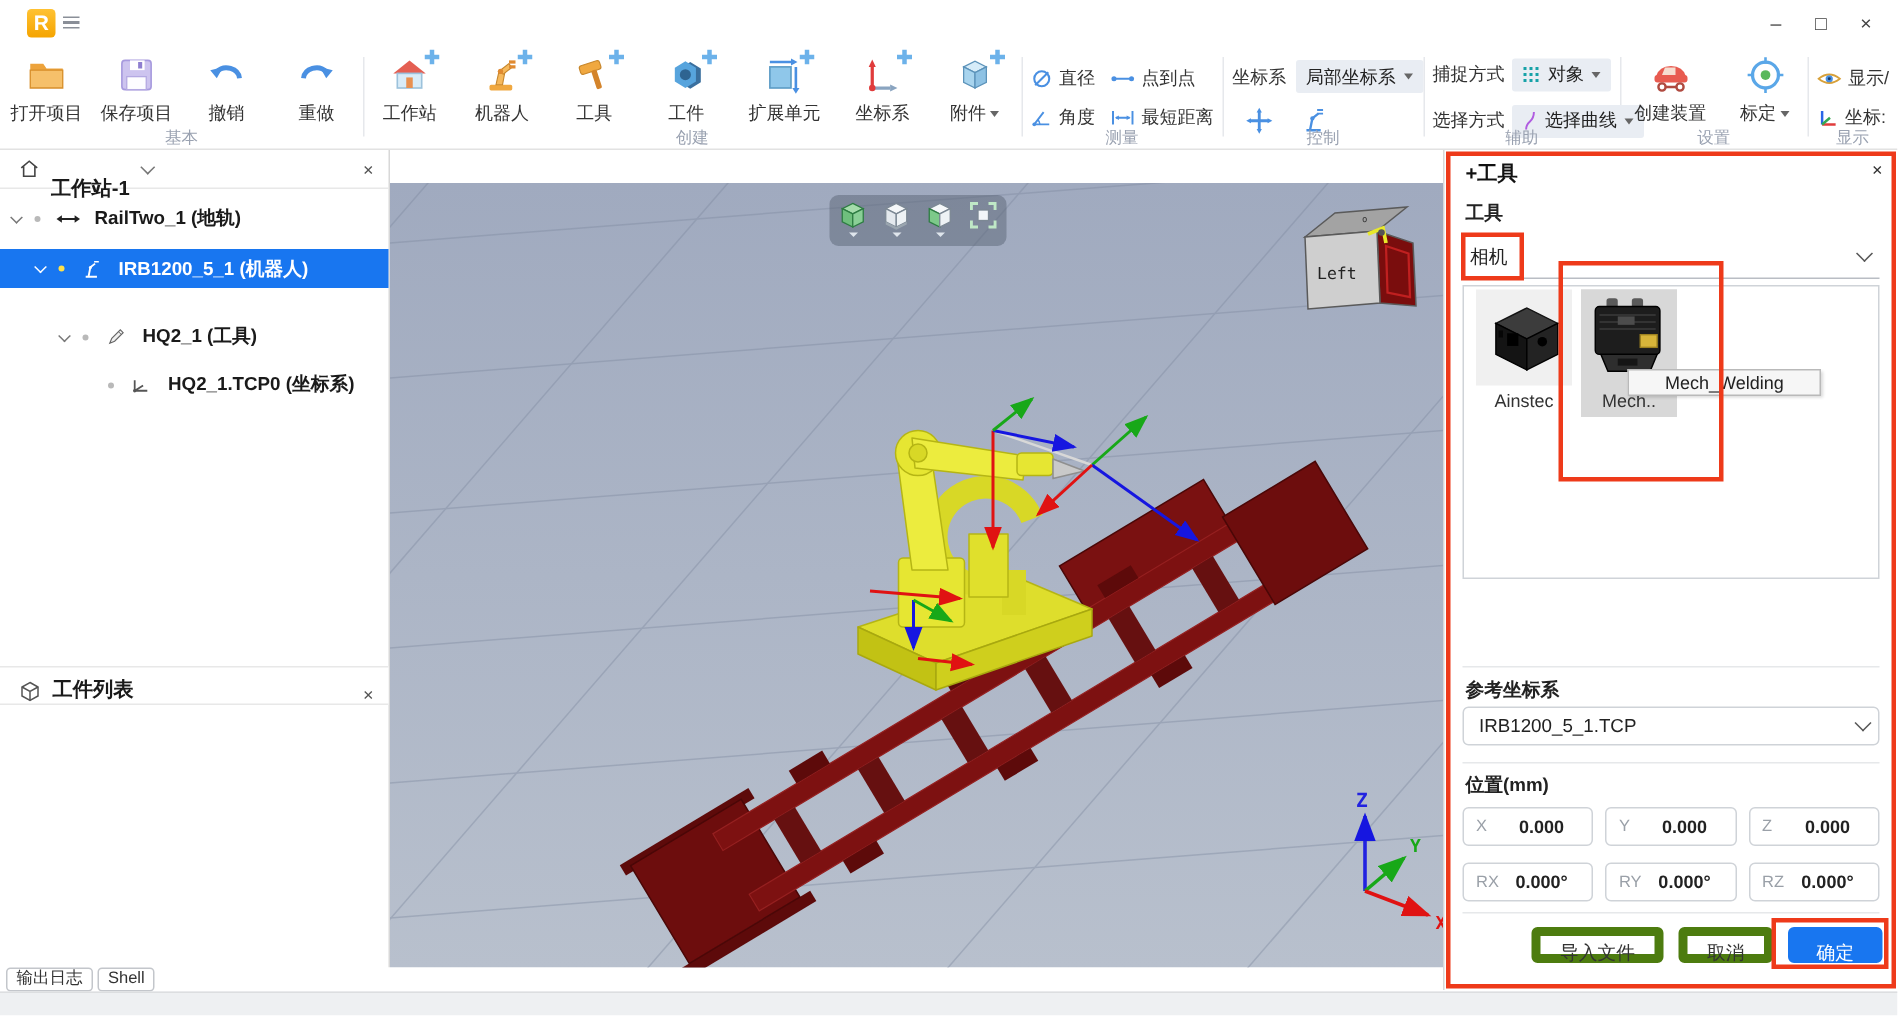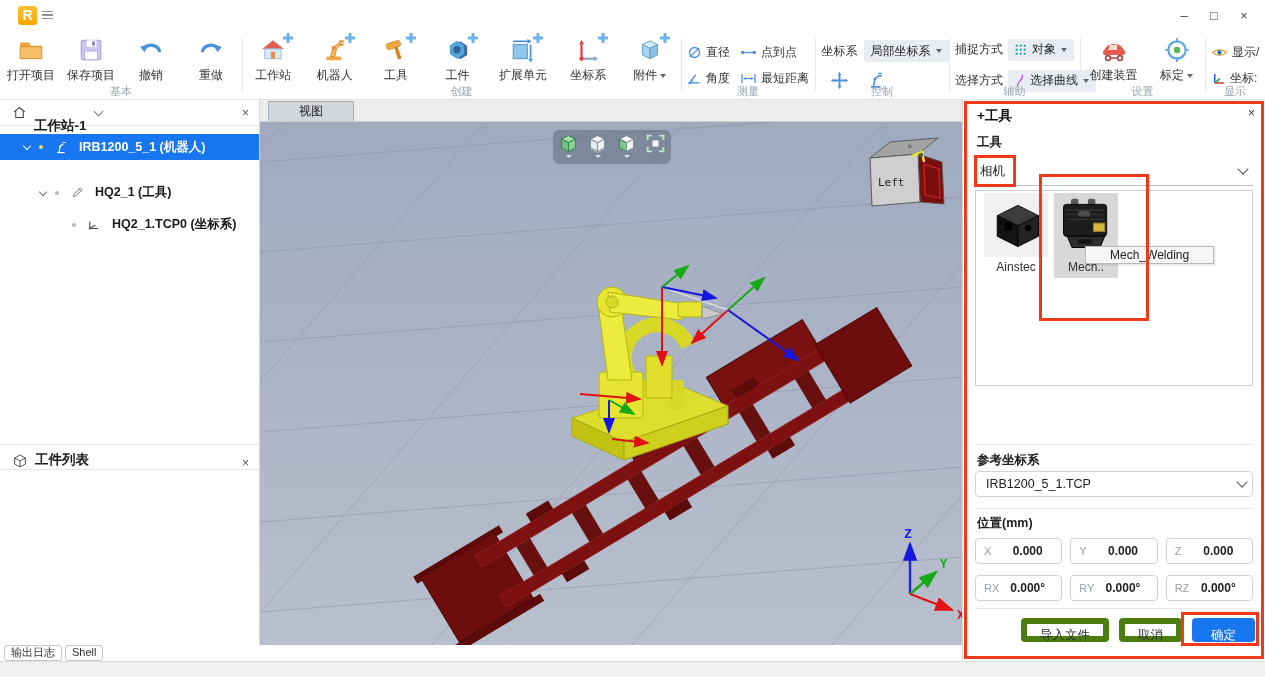--- a/index.html
+++ b/index.html
@@ -423,20 +423,32 @@
   <div class="sp-header">
     <svg width="15" height="15" viewBox="0 0 24 24">
         <path d="M3.5 11 12 4l8.5 7M6 9.5V20h12V9.5" fill="none" stroke="#444" stroke-width="1.7"></path>
       </svg>
     <span class="sp-title">工作站-1</span>
     <span class="chev"></span>
     <span class="px">×</span>
   </div>
 
   <div class="tree">
+    <div class="trow" style="padding-left:8px; gap:9px;">
+      <span class="chev"></span>
+      <span class="bullet"></span>
+      <span class="ticon">
+        <svg width="17" height="12" viewBox="0 0 26 16">
+            <path d="M5 8h16" stroke="#222" stroke-width="2"></path>
+            <polygon points="1,8 6.5,4.2 6.5,11.8" fill="#222"></polygon>
+            <polygon points="25,8 19.5,4.2 19.5,11.8" fill="#222"></polygon>
+          </svg>
+      </span>
+      <span>RailTwo_1 (地轨)</span>
+    </div>
     <div class="trow selected" style="padding-left:24px; gap:9px;">
       <span class="chev"></span>
       <span class="bullet"></span>
       <span class="ticon">
         <svg width="15" height="15" viewBox="0 0 24 24">
             <path d="M5 20h12M8 20 10 10l5-4" fill="none" stroke="#fff" stroke-width="2"></path>
             <circle cx="10" cy="10" r="1.6" fill="#fff"></circle>
             <path d="M14 4h5" stroke="#fff" stroke-width="1.6"></path>
           </svg>
       </span>
@@ -474,23 +486,20 @@
     <span class="px">×</span>
   </div>
 </div>
 
 <div class="bottomtabs">
   <span class="btab">输出日志</span>
   <span class="btab">Shell</span>
 </div>
 
 <div class="viewport">
-  <div class="vstrip">
-    <div class="vtab">视图</div>
-  </div>
 
   <svg class="scene" viewBox="0 0 702 523">
     <defs>
       <linearGradient id="bg" x1="0" y1="0" x2="0" y2="1">
         <stop offset="0" stop-color="#a0aabf"></stop>
           <stop offset="1" stop-color="#b8c0cd"></stop>
       </linearGradient>
       <marker id="aR" markerWidth="9" markerHeight="7" refX="7" refY="3" orient="auto">
           <polygon points="0,0 8,3 0,6" fill="#e01212"></polygon>
         </marker>

